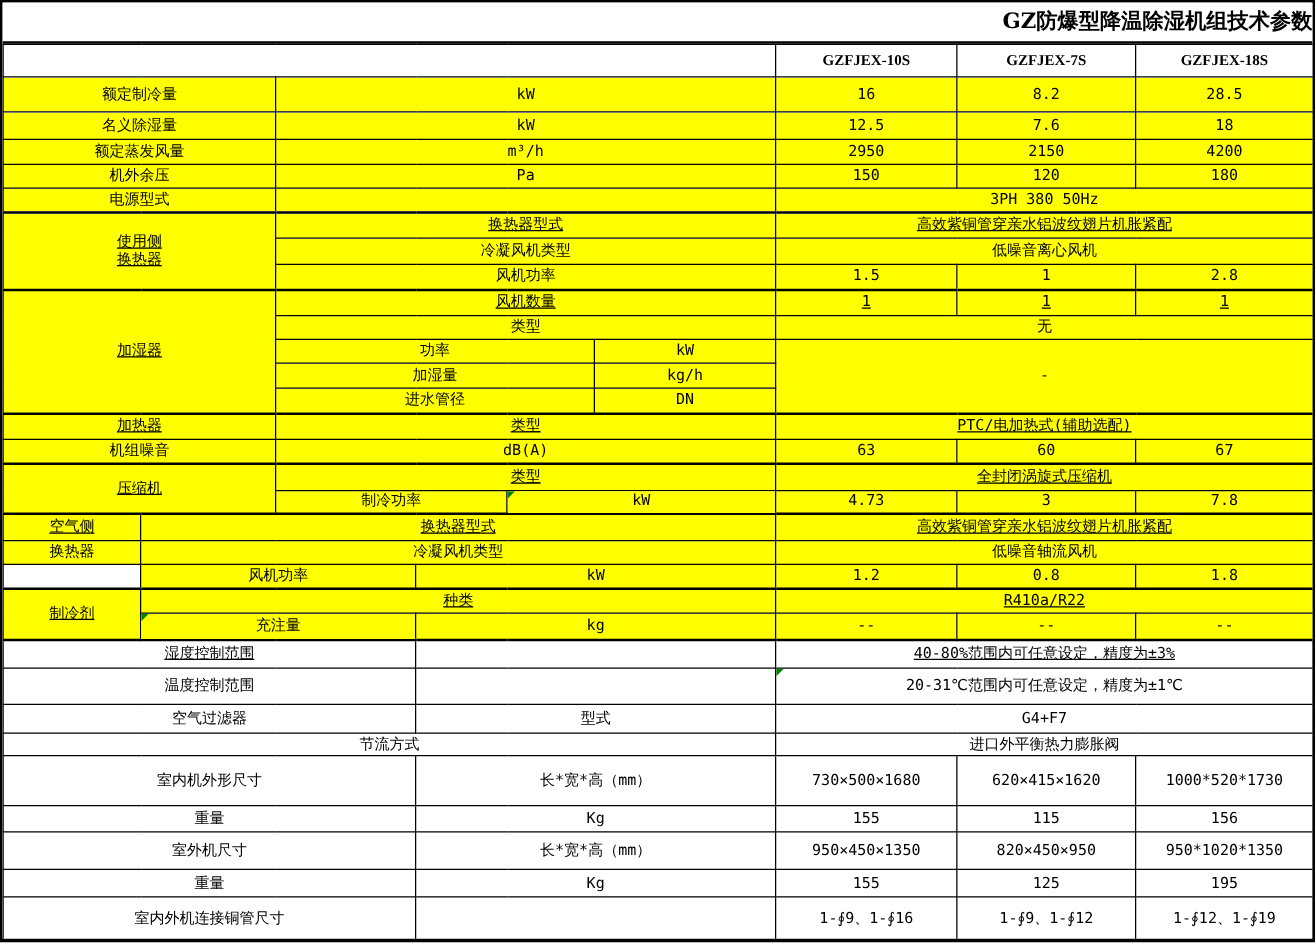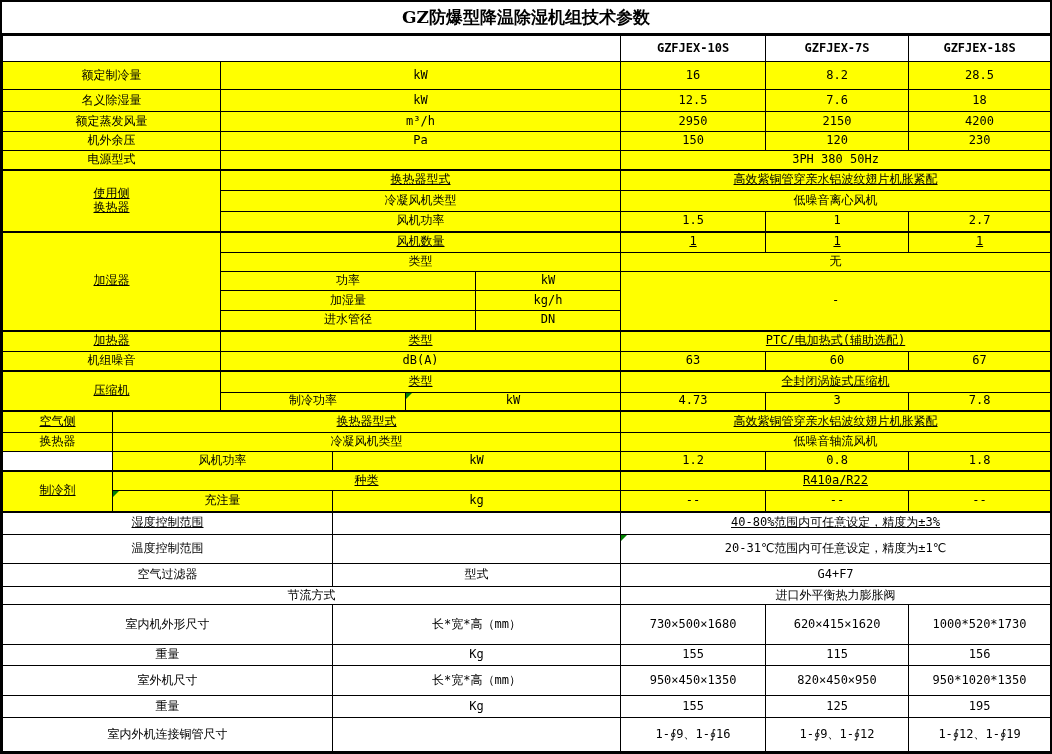--- a/index.html
+++ b/index.html
@@ -3,40 +3,40 @@
 <meta charset="utf-8">
 <style>
   html,body { margin:0; padding:0; background:#fff; }
   body { width:1052px; height:754px; font-family:"DejaVu Sans", sans-serif; }
   .sheet {
     box-sizing:border-box; width:1052px; height:754px;
     border:2px solid #000; border-bottom-width:3px;
     overflow:hidden; background:#fff;
   }
   .title-bar {
-    height:31px; line-height:31px; text-align:center;
+    height:31px; line-height:31px; text-align:right;
     font-family:"DejaVu Serif","Liberation Serif",serif;
     font-weight:bold; font-size:17px; color:#000;
     border-bottom:2px solid #000; background:#fff;
   }
   table.spec {
     width:100%; border-collapse:collapse; table-layout:fixed;
     font-family:"DejaVu Sans Mono","DejaVu Sans",sans-serif;
     color:#000;
   }
   table.spec td {
     border:1px solid #000; text-align:center; vertical-align:middle;
     font-size:12px; padding:0 2px; overflow:hidden; white-space:nowrap;
     line-height:1.15;
   }
   tr.yr td { background:#FFFF00; }
   td.wc { background:#fff !important; }
   tr.thick-top td { border-top-width:2px;text-decoration:underline; }
   td.big { font-size:17px; }
-  td.modelcell { font-weight:bold; font-size:15px; background:#fff; }
+  td.modelcell { font-weight:bold; font-size:15px; background:#fff;font-family:Liberation Serif, serif; }
   td.tl { text-align:left; vertical-align:top; padding-left:2px; }
   td.rel { position:relative; }
   .tri {
     position:absolute; top:0; left:0; width:0; height:0;
     border-top:6px solid #008000; border-right:6px solid transparent;
   }
   .two-line span { display:block; }
 </style>
 </head>
 <body>
@@ -87,21 +87,21 @@
       <td>2950</td>
       <td>2150</td>
       <td>4200</td>
     </tr>
 
     <tr class="yr" style="height:19px">
       <td colspan="2">机外余压</td>
       <td colspan="4">Pa</td>
       <td>150</td>
       <td>120</td>
-      <td>230</td>
+      <td>180</td>
     </tr>
 
     <tr class="yr" style="height:19px">
       <td colspan="2">电源型式</td>
       <td colspan="4"></td>
       <td colspan="3">3PH 380 50Hz</td>
     </tr>
 
     <tr class="yr thick-top" style="height:21px">
       <td colspan="2" rowspan="3" class="two-line">
@@ -112,21 +112,21 @@
       <td colspan="3">高效紫铜管穿亲水铝波纹翅片机胀紧配</td>
     </tr>
     <tr class="yr" style="height:21px">
       <td colspan="4">冷凝风机类型</td>
       <td colspan="3">低噪音离心风机</td>
     </tr>
     <tr class="yr" style="height:20px">
       <td colspan="4">风机功率</td>
       <td>1.5</td>
       <td>1</td>
-      <td>2.7</td>
+      <td>2.8</td>
     </tr>
 
     <tr class="yr thick-top" style="height:21px">
       <td colspan="2" rowspan="5">加湿器</td>
       <td colspan="4">风机数量</td>
       <td>1</td>
       <td>1</td>
       <td>1</td>
     </tr>
     <tr class="yr" style="height:19px">

